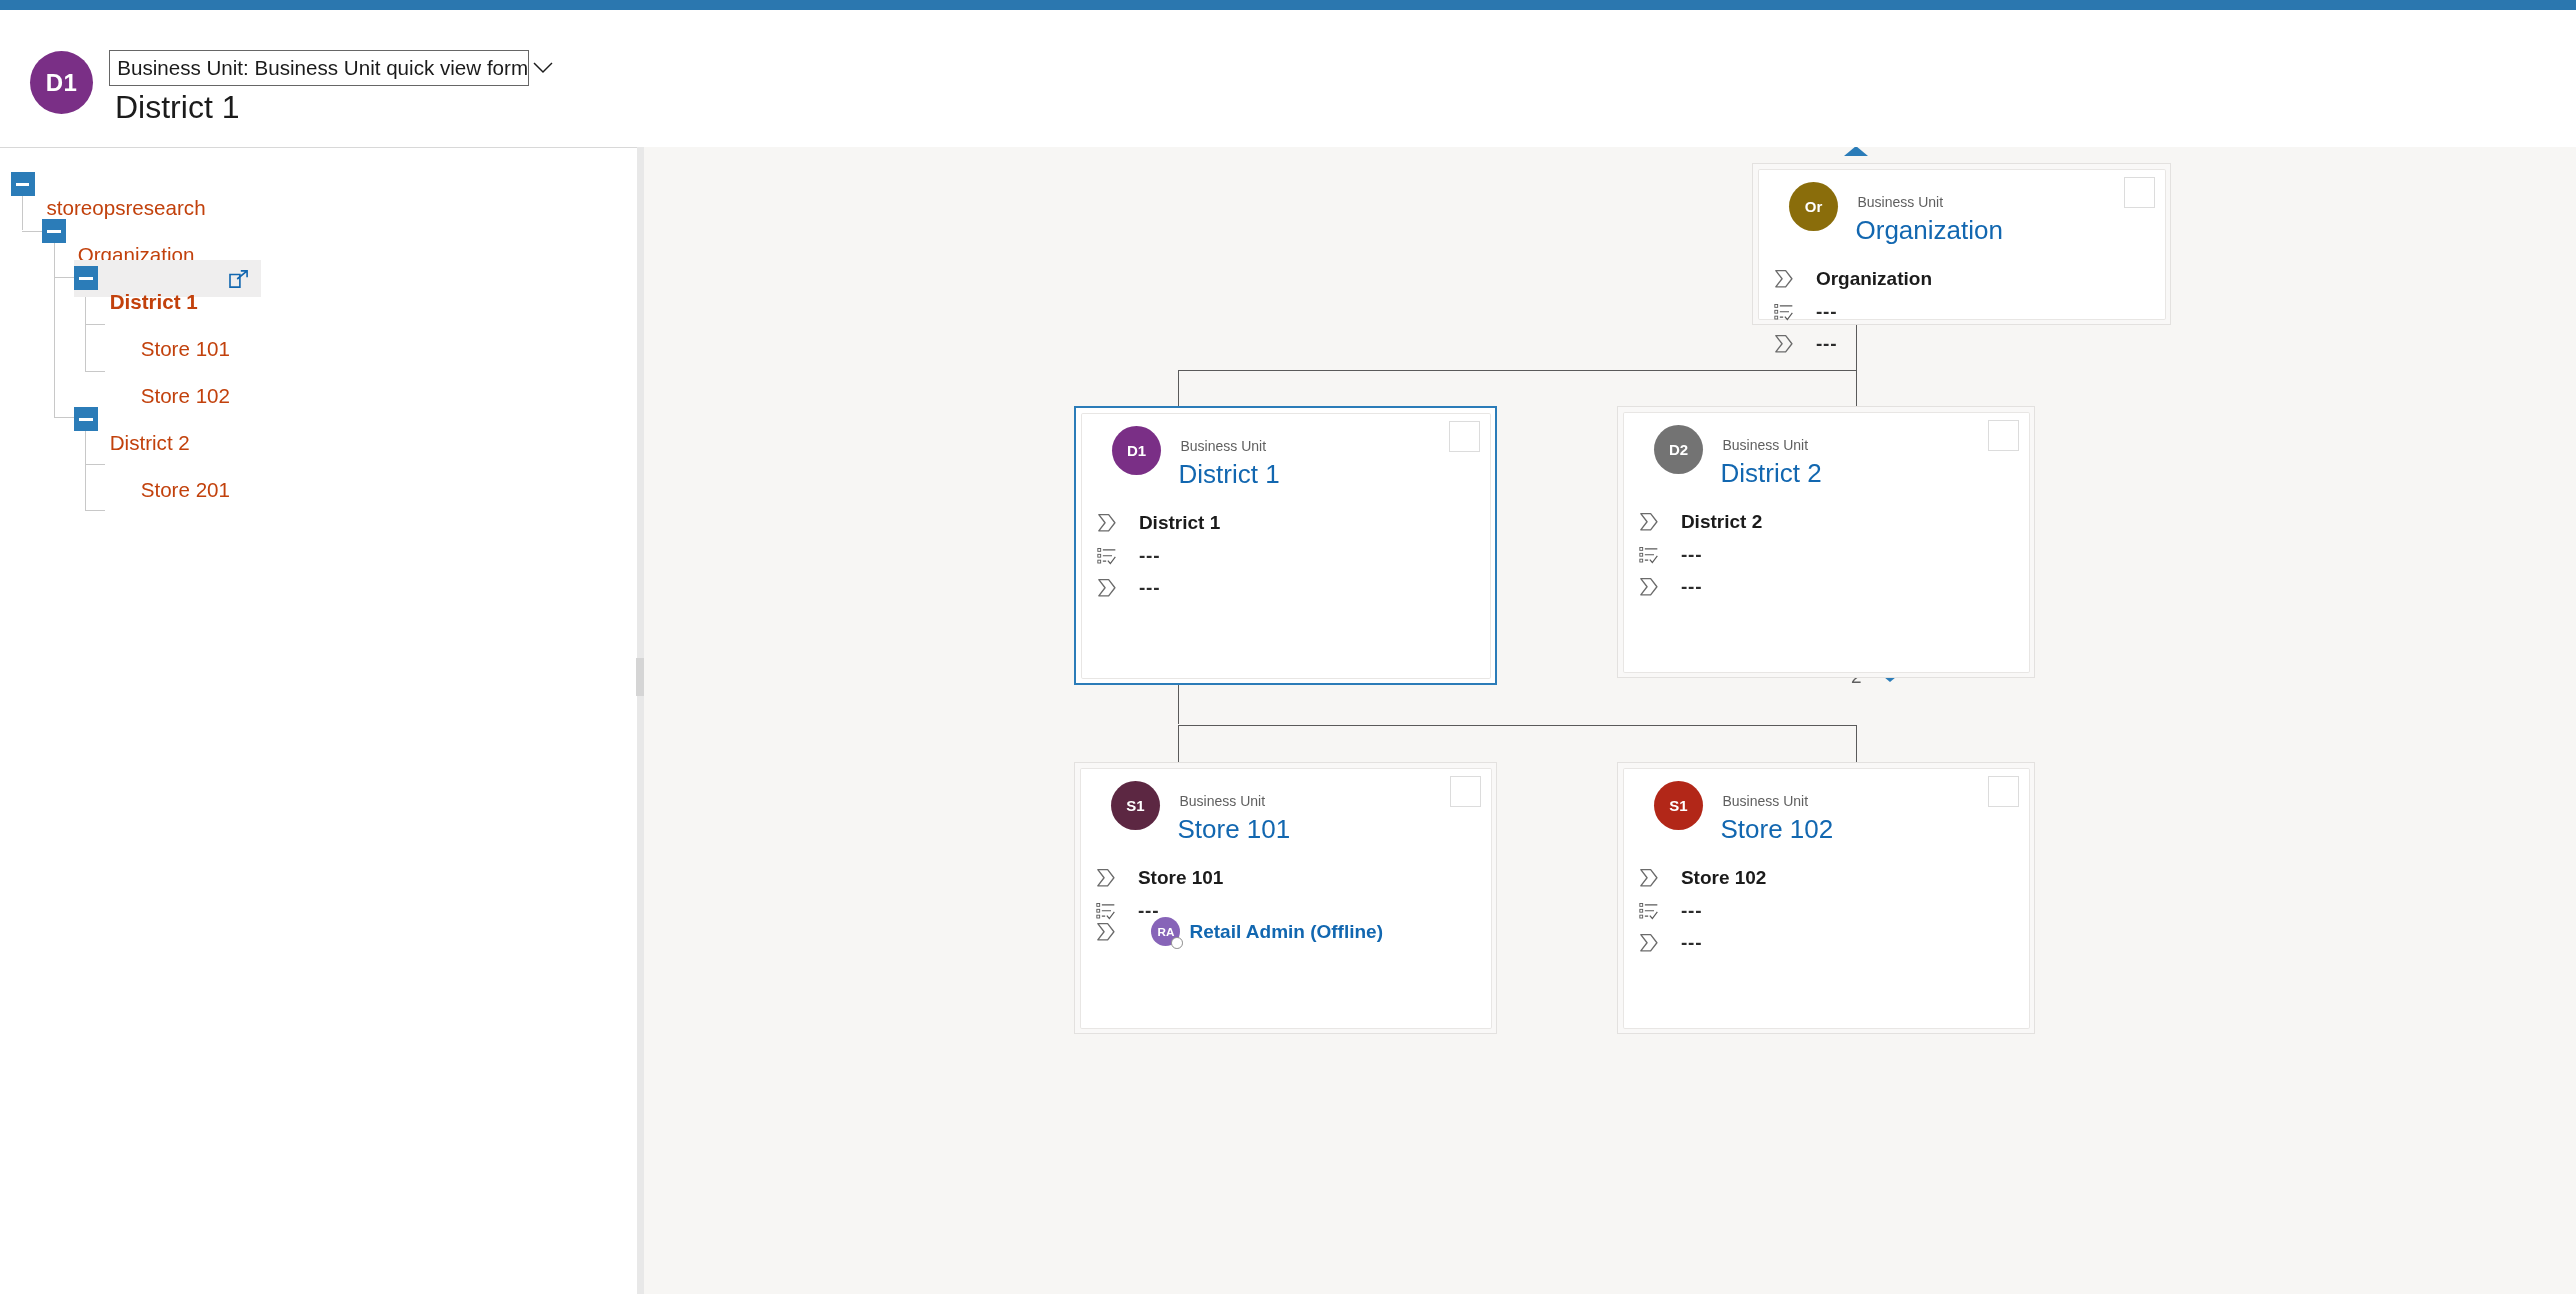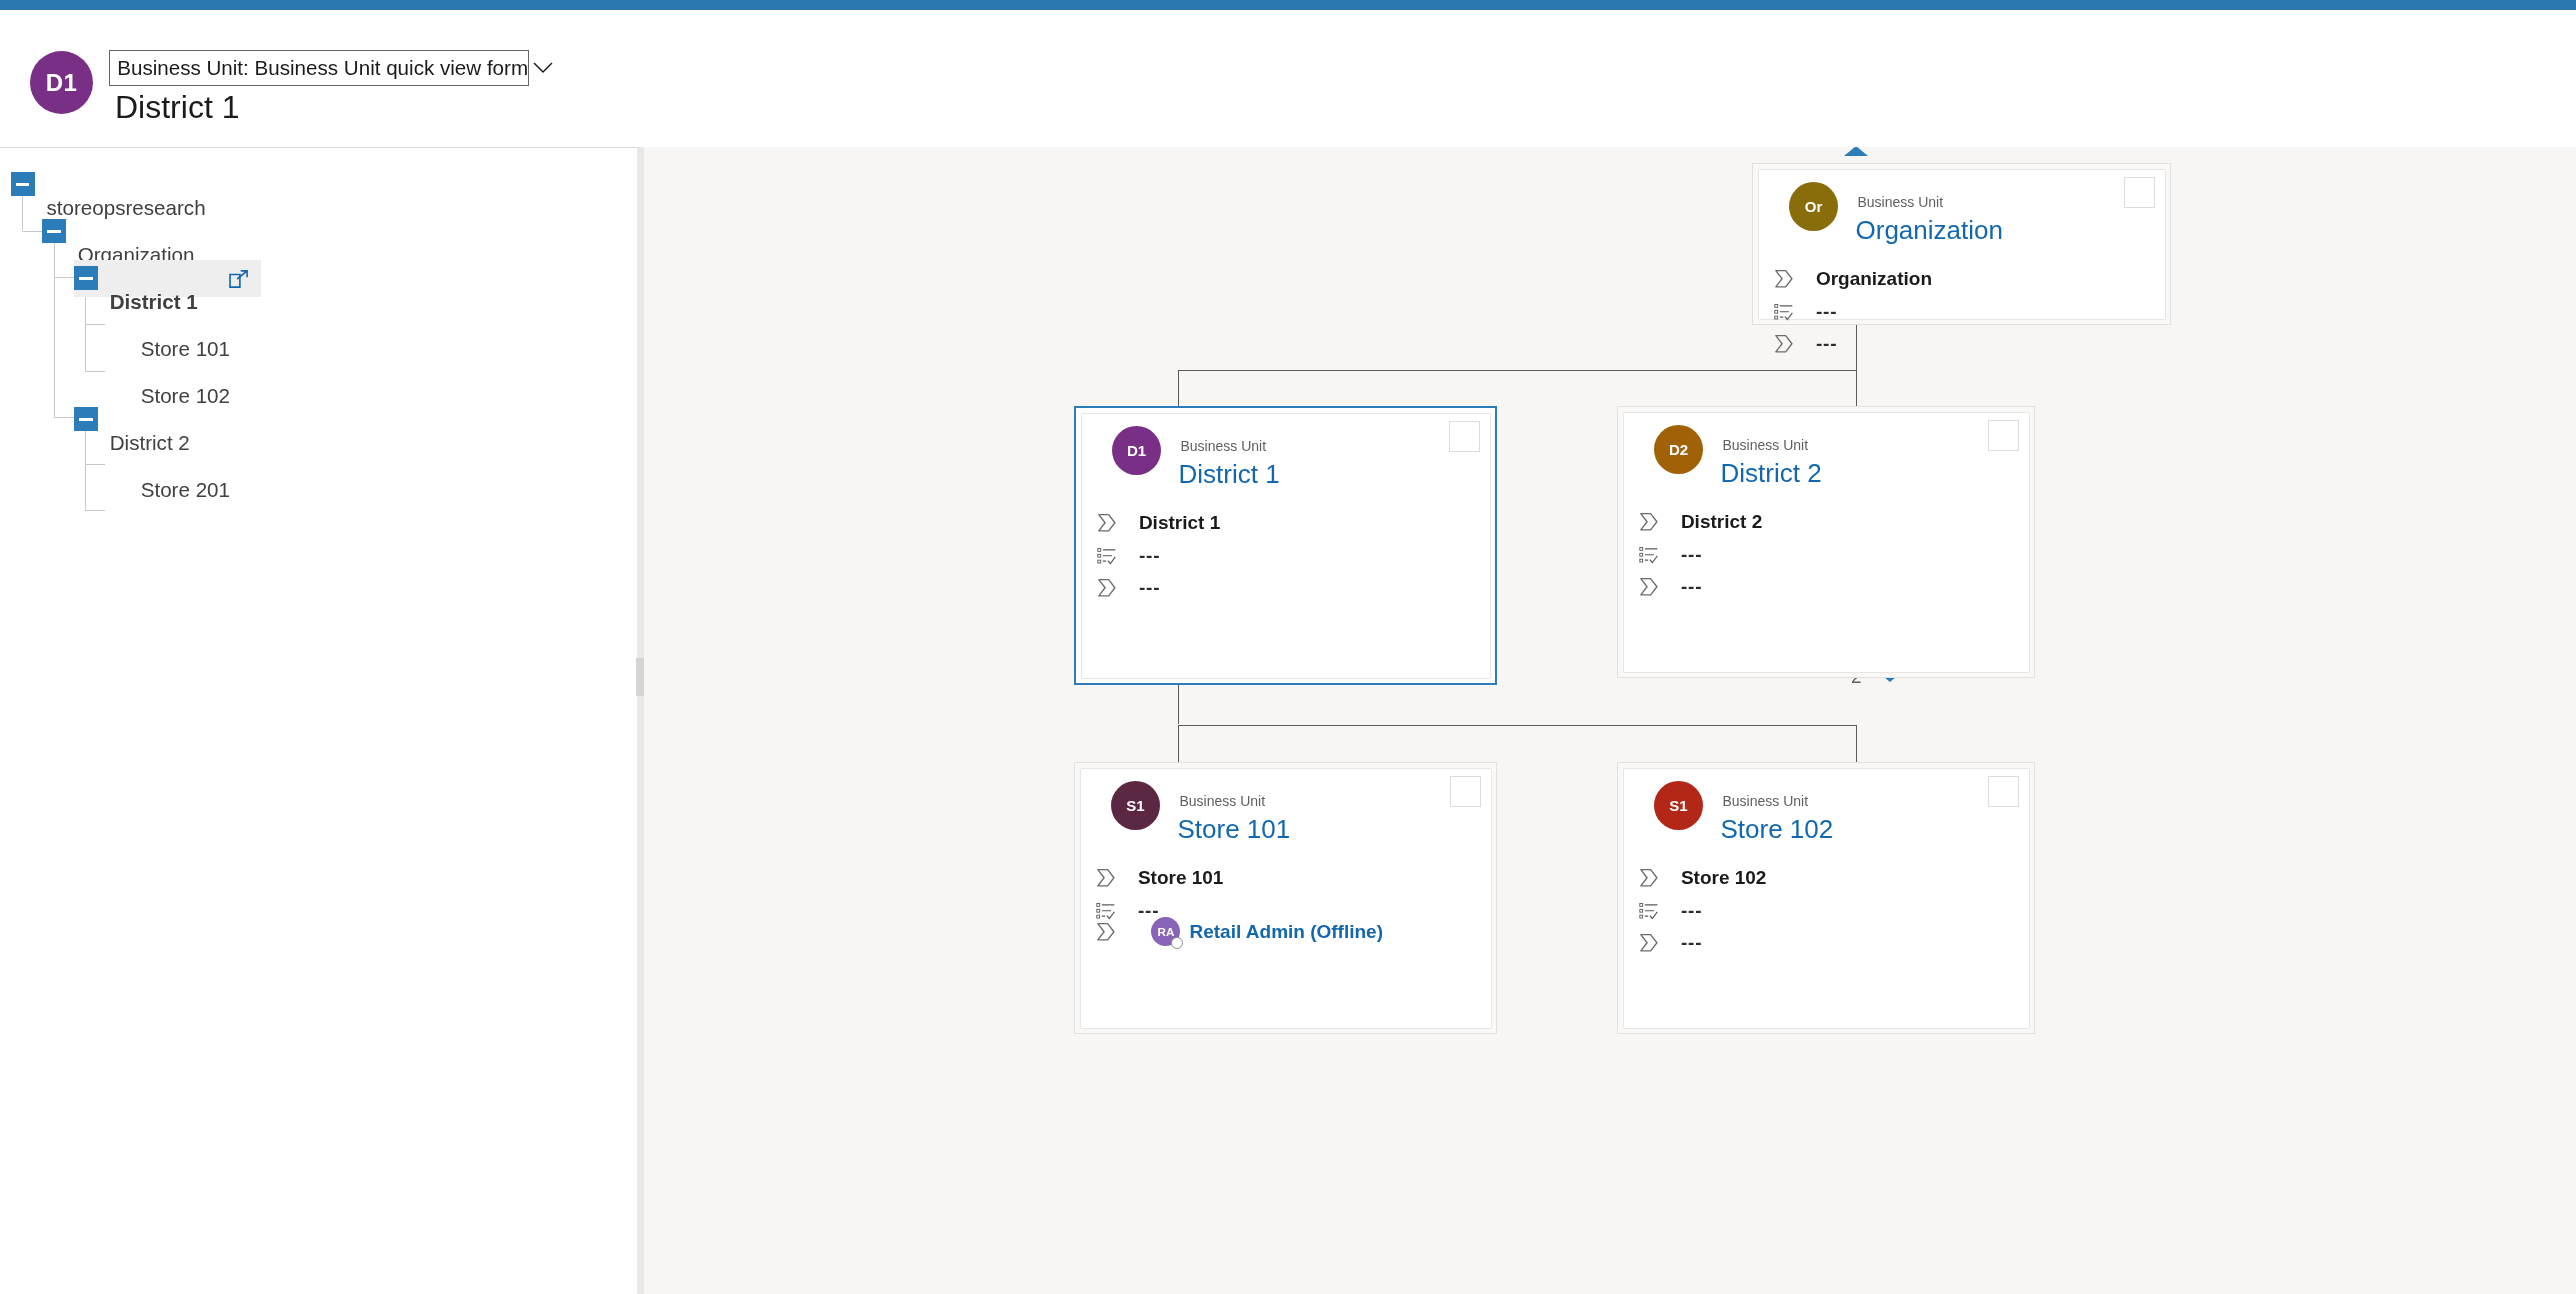--- a/index.html
+++ b/index.html
@@ -112,21 +112,21 @@
   }
   .expander::after {
     content: "";
     position: absolute;
     left: 5.4px; right: 5.4px; top: 10.8px;
     height: 2.7px;
     background: #ffffff;
   }
   .tree-label {
     font-size: 20.6px;
-    color: #404040;
+    color: #c2410c;
     margin-left: 11.7px;
     white-space: nowrap;
     margin-top: 48px;
   }
   .tree-label.bold { font-weight: bold; }
   .popout-icon {
     position: absolute;
     right: 11.7px;
     top: 10px;
     width: 20px; height: 18px;
@@ -480,21 +480,21 @@
                   <path d="M2 3 L13 3 L20 12 L13 21 L2 21 L9 12 Z" fill="none" stroke="#6b6b6b" stroke-width="1.5" stroke-linejoin="round"></path>
                 </svg>
               </span>
               <span class="field-value muted">---</span>
             </div>
           </div>
         </div>
         <div class="card-outer" style="left: 973px; top: 259px; width: 418px; height: 272px;">
           <div class="card-inner">
             <div class="card-check"></div>
-            <div class="card-avatar" style="background: #a16207;">D2</div>
+            <div class="card-avatar" style="background: #737373;">D2</div>
             <div class="card-entity">Business Unit</div>
             <div class="card-title">District 2</div>
             <div class="card-field" style="top: 94px;">
               <span class="field-icon">
                 <svg viewBox="0 0 24 24" width="21.5" height="21.5">
                   <path d="M2 3 L13 3 L20 12 L13 21 L2 21 L9 12 Z" fill="none" stroke="#6b6b6b" stroke-width="1.5" stroke-linejoin="round"></path>
                 </svg>
               </span>
               <span class="field-value">District 2</span>
             </div>

